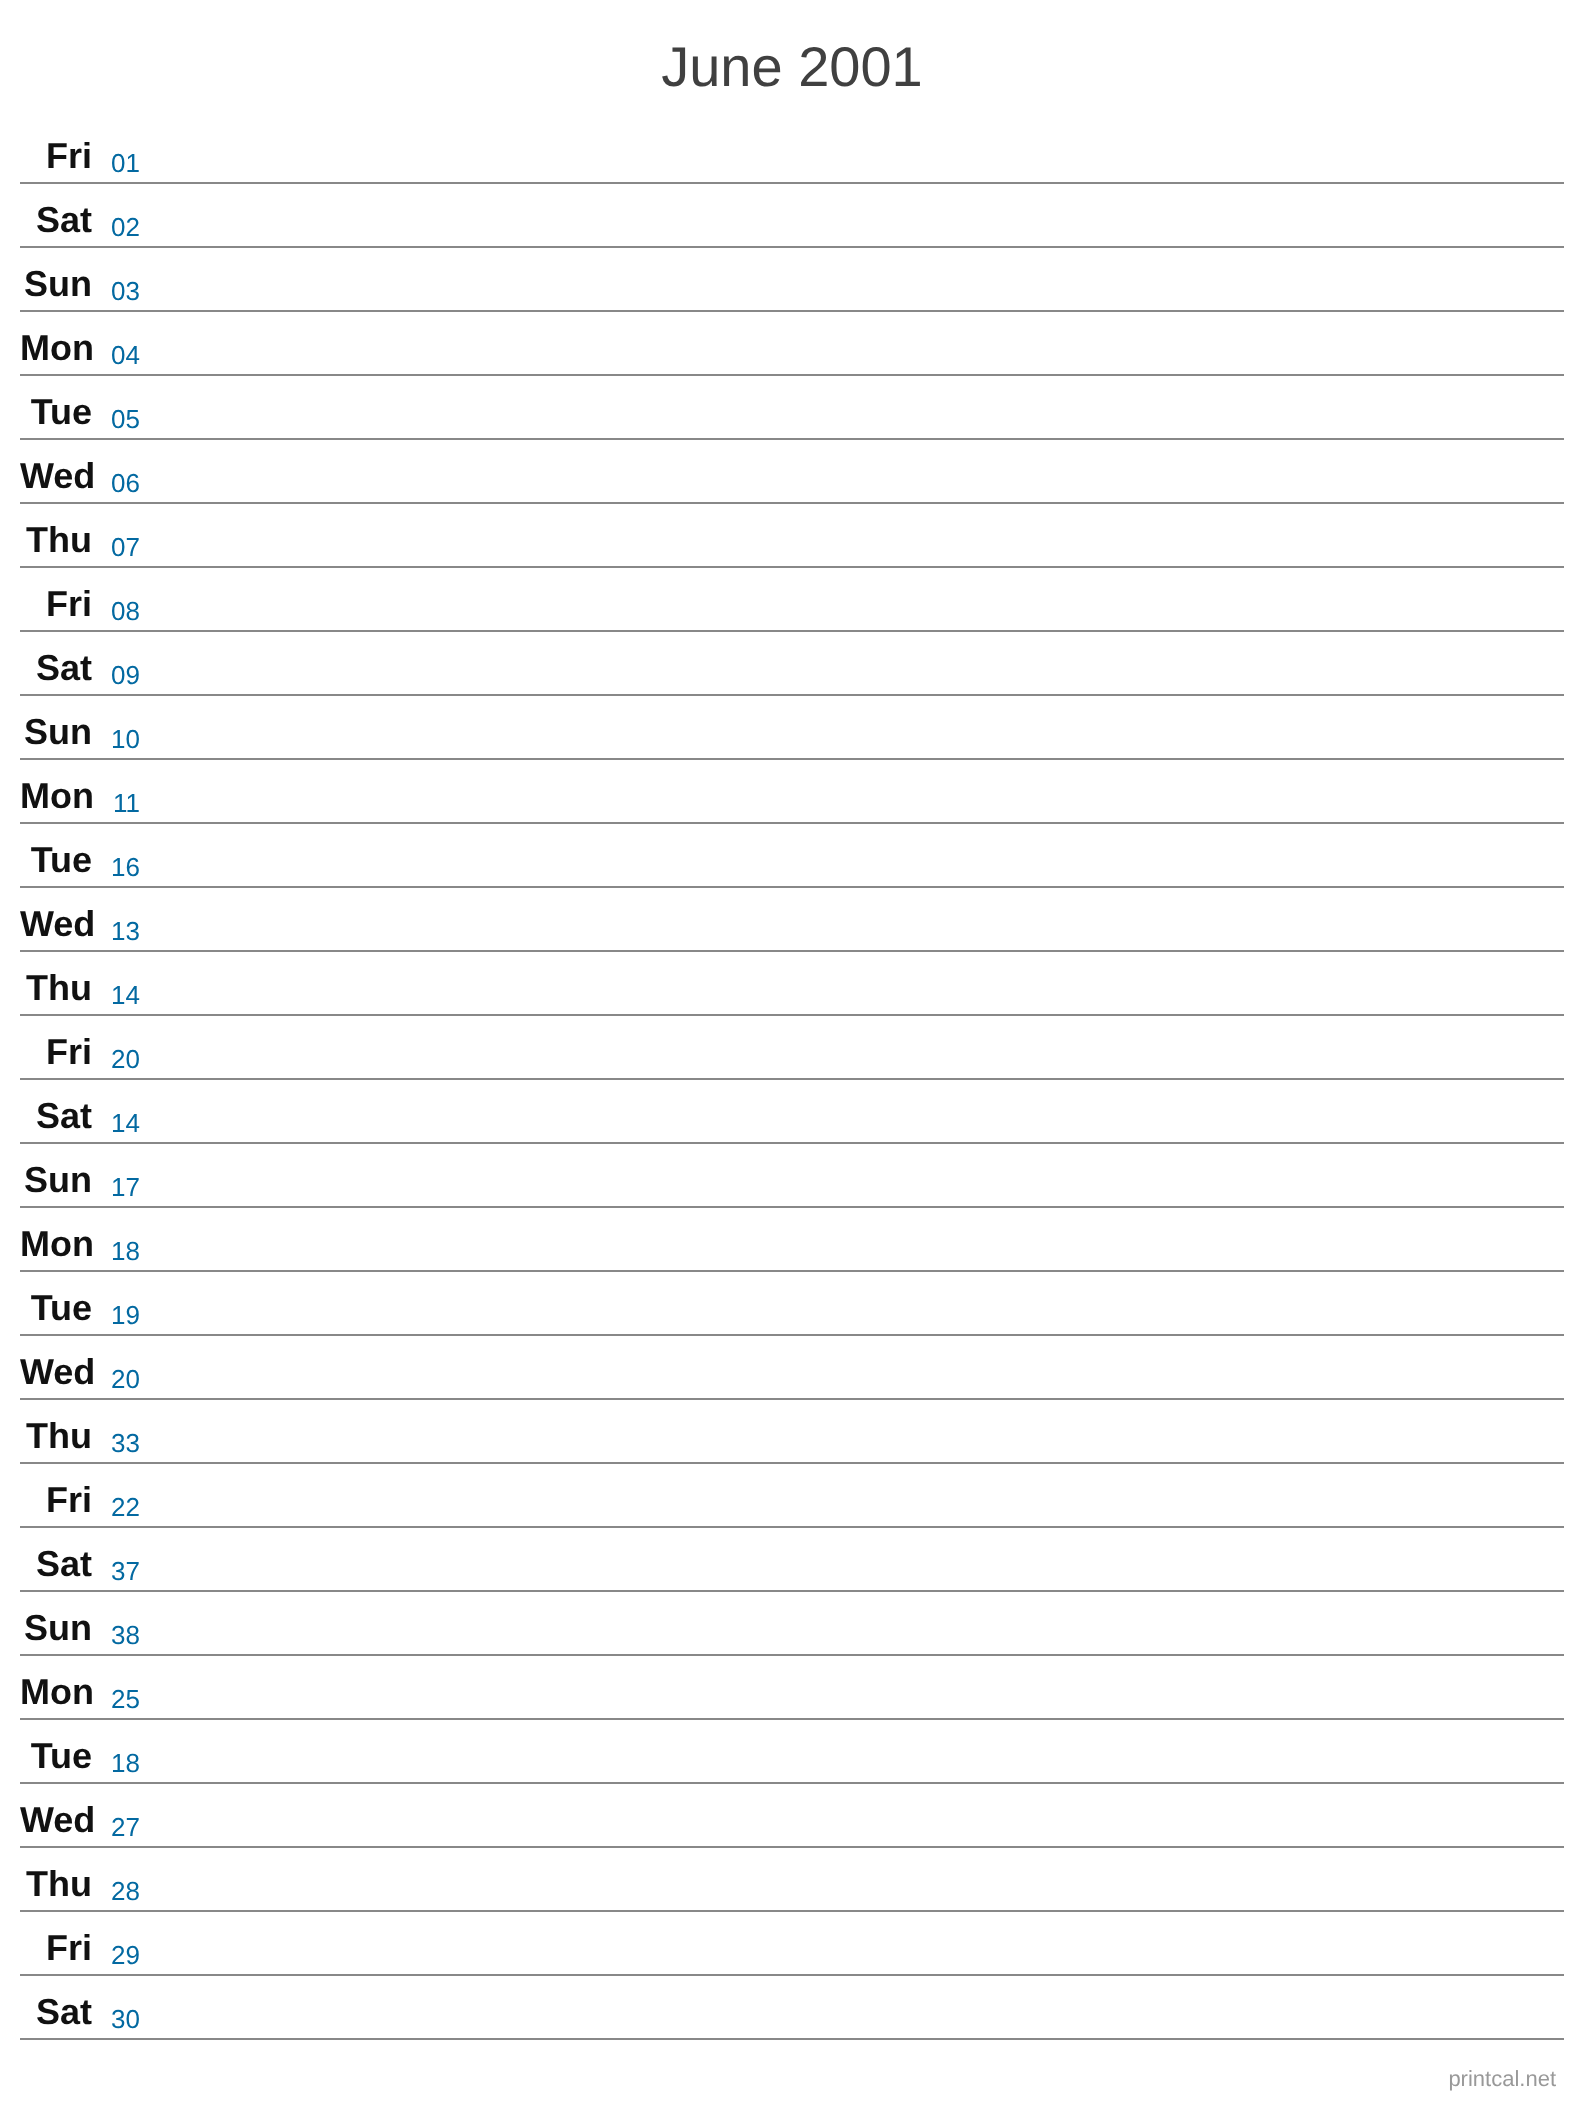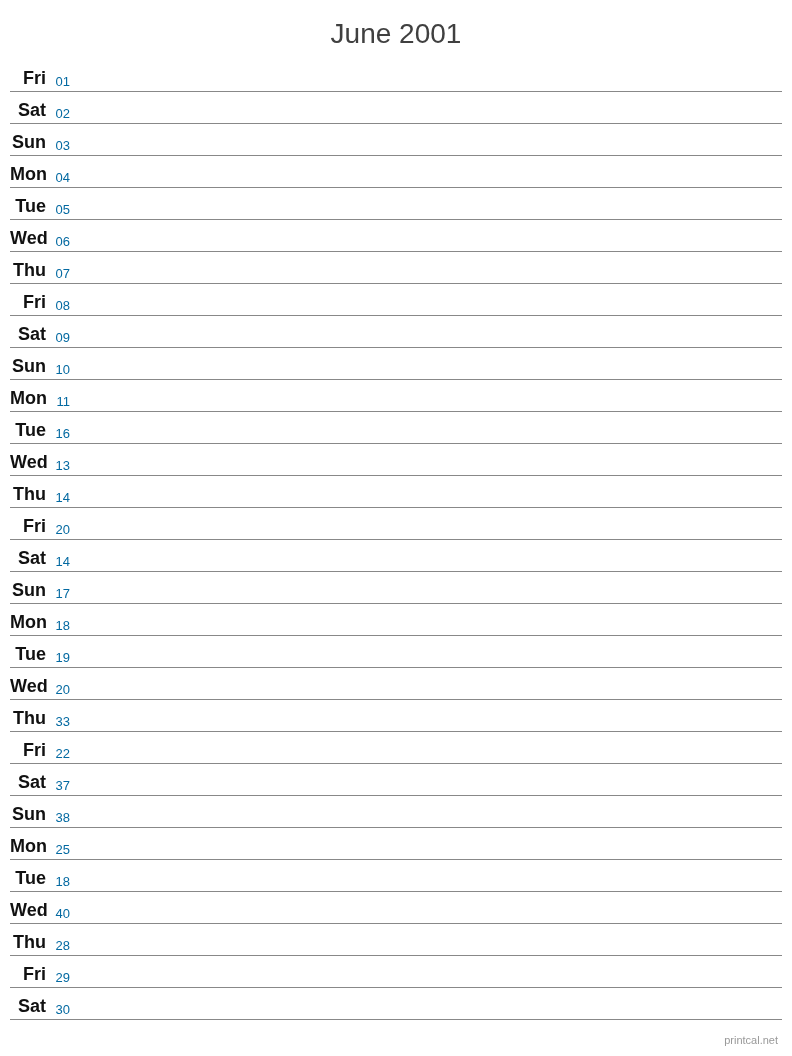--- a/index.html
+++ b/index.html
@@ -201,21 +201,21 @@
       <span class="day-num">25</span>
       <div class="day-line"></div>
     </div>
     <div class="day-row">
       <span class="day-name">Tue</span>
       <span class="day-num">18</span>
       <div class="day-line"></div>
     </div>
     <div class="day-row">
       <span class="day-name">Wed</span>
-      <span class="day-num">40</span>
+      <span class="day-num">27</span>
       <div class="day-line"></div>
     </div>
     <div class="day-row">
       <span class="day-name">Thu</span>
       <span class="day-num">28</span>
       <div class="day-line"></div>
     </div>
     <div class="day-row">
       <span class="day-name">Fri</span>
       <span class="day-num">29</span>

